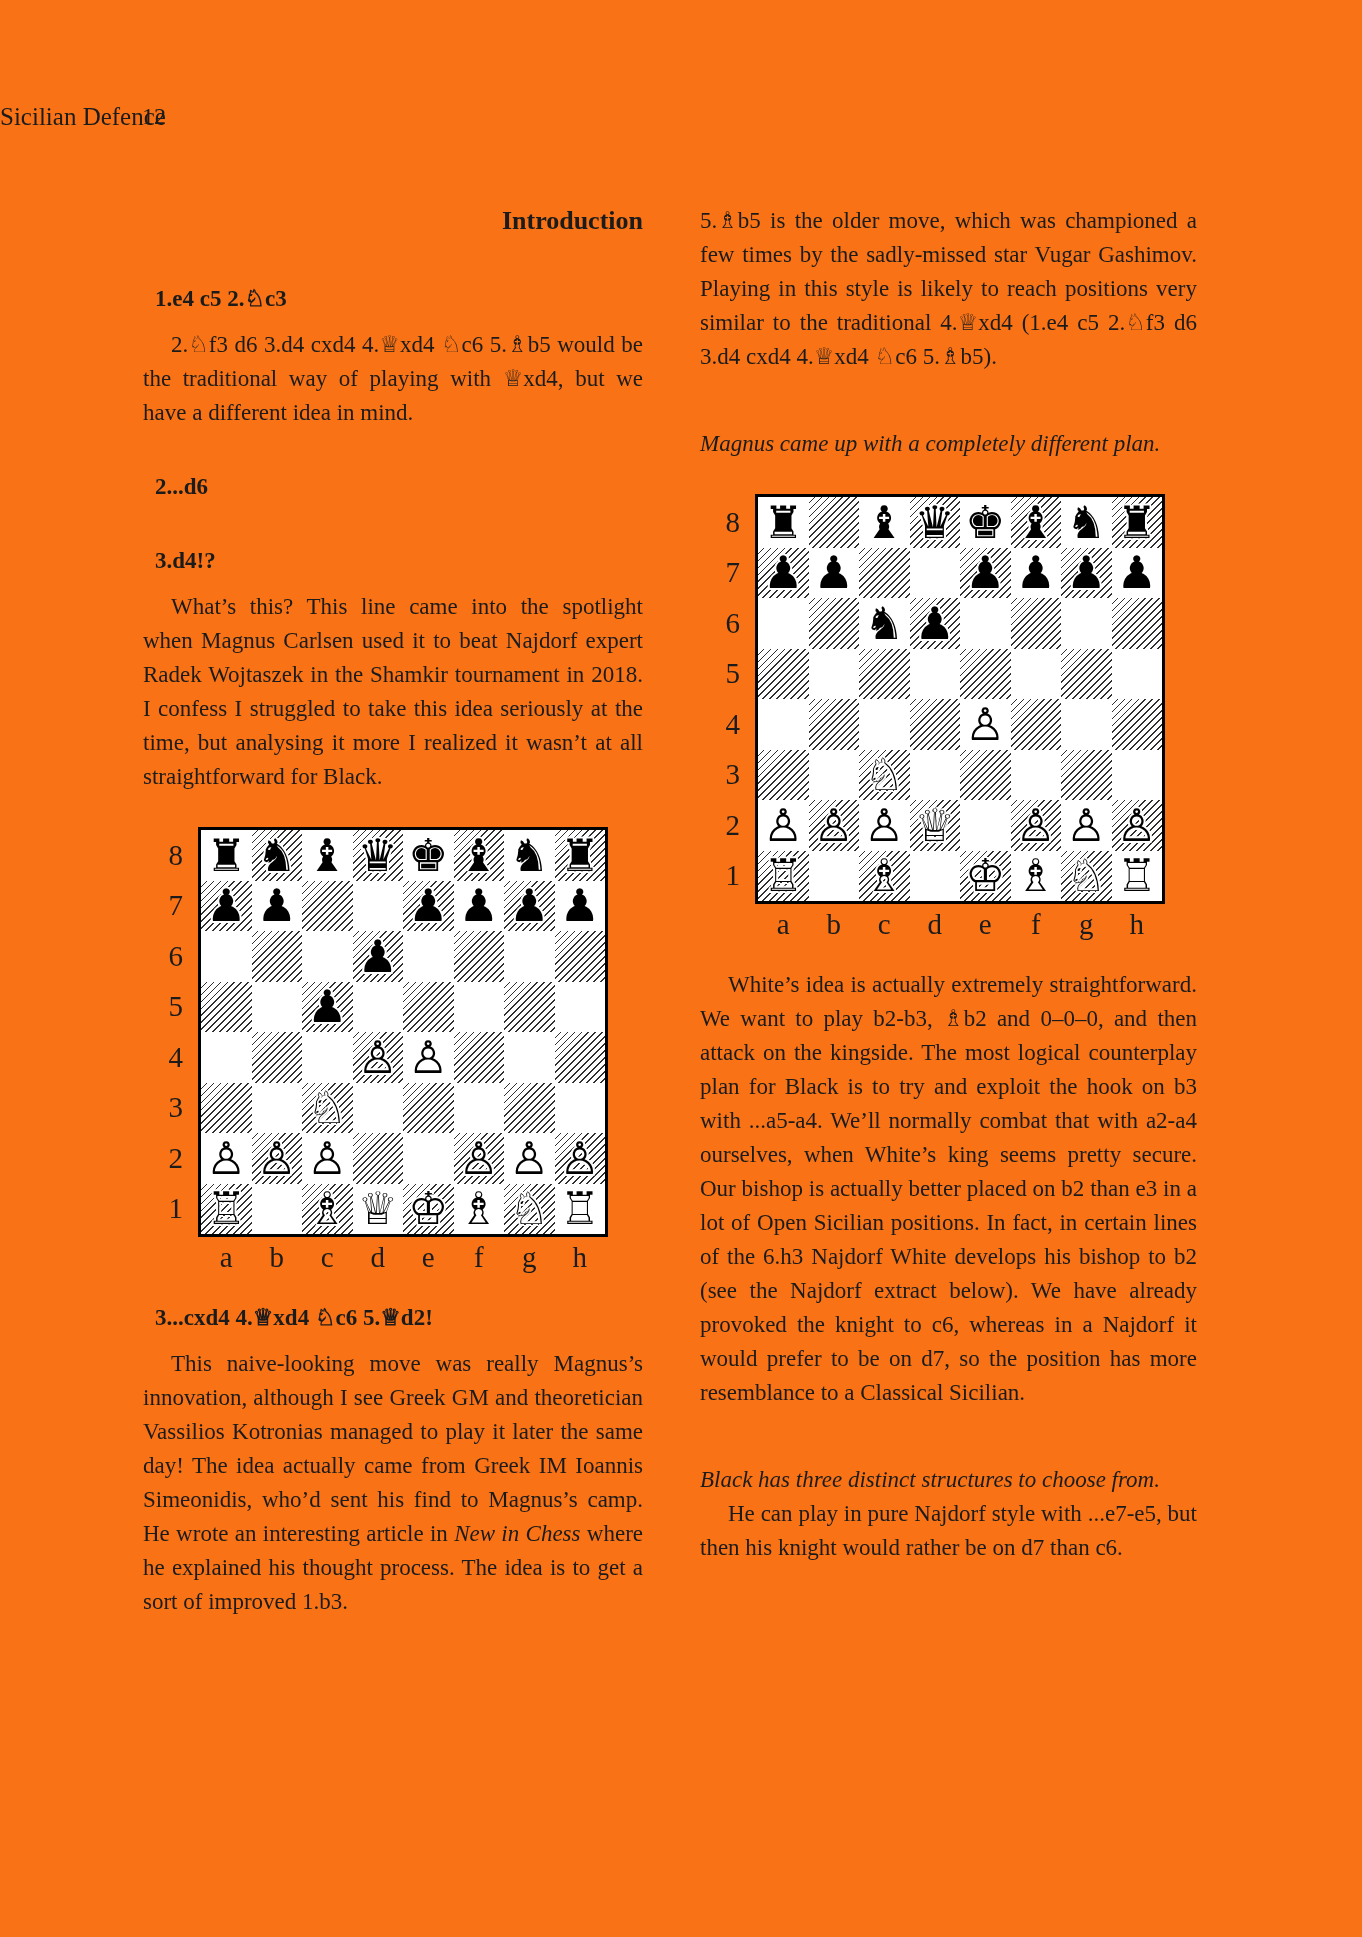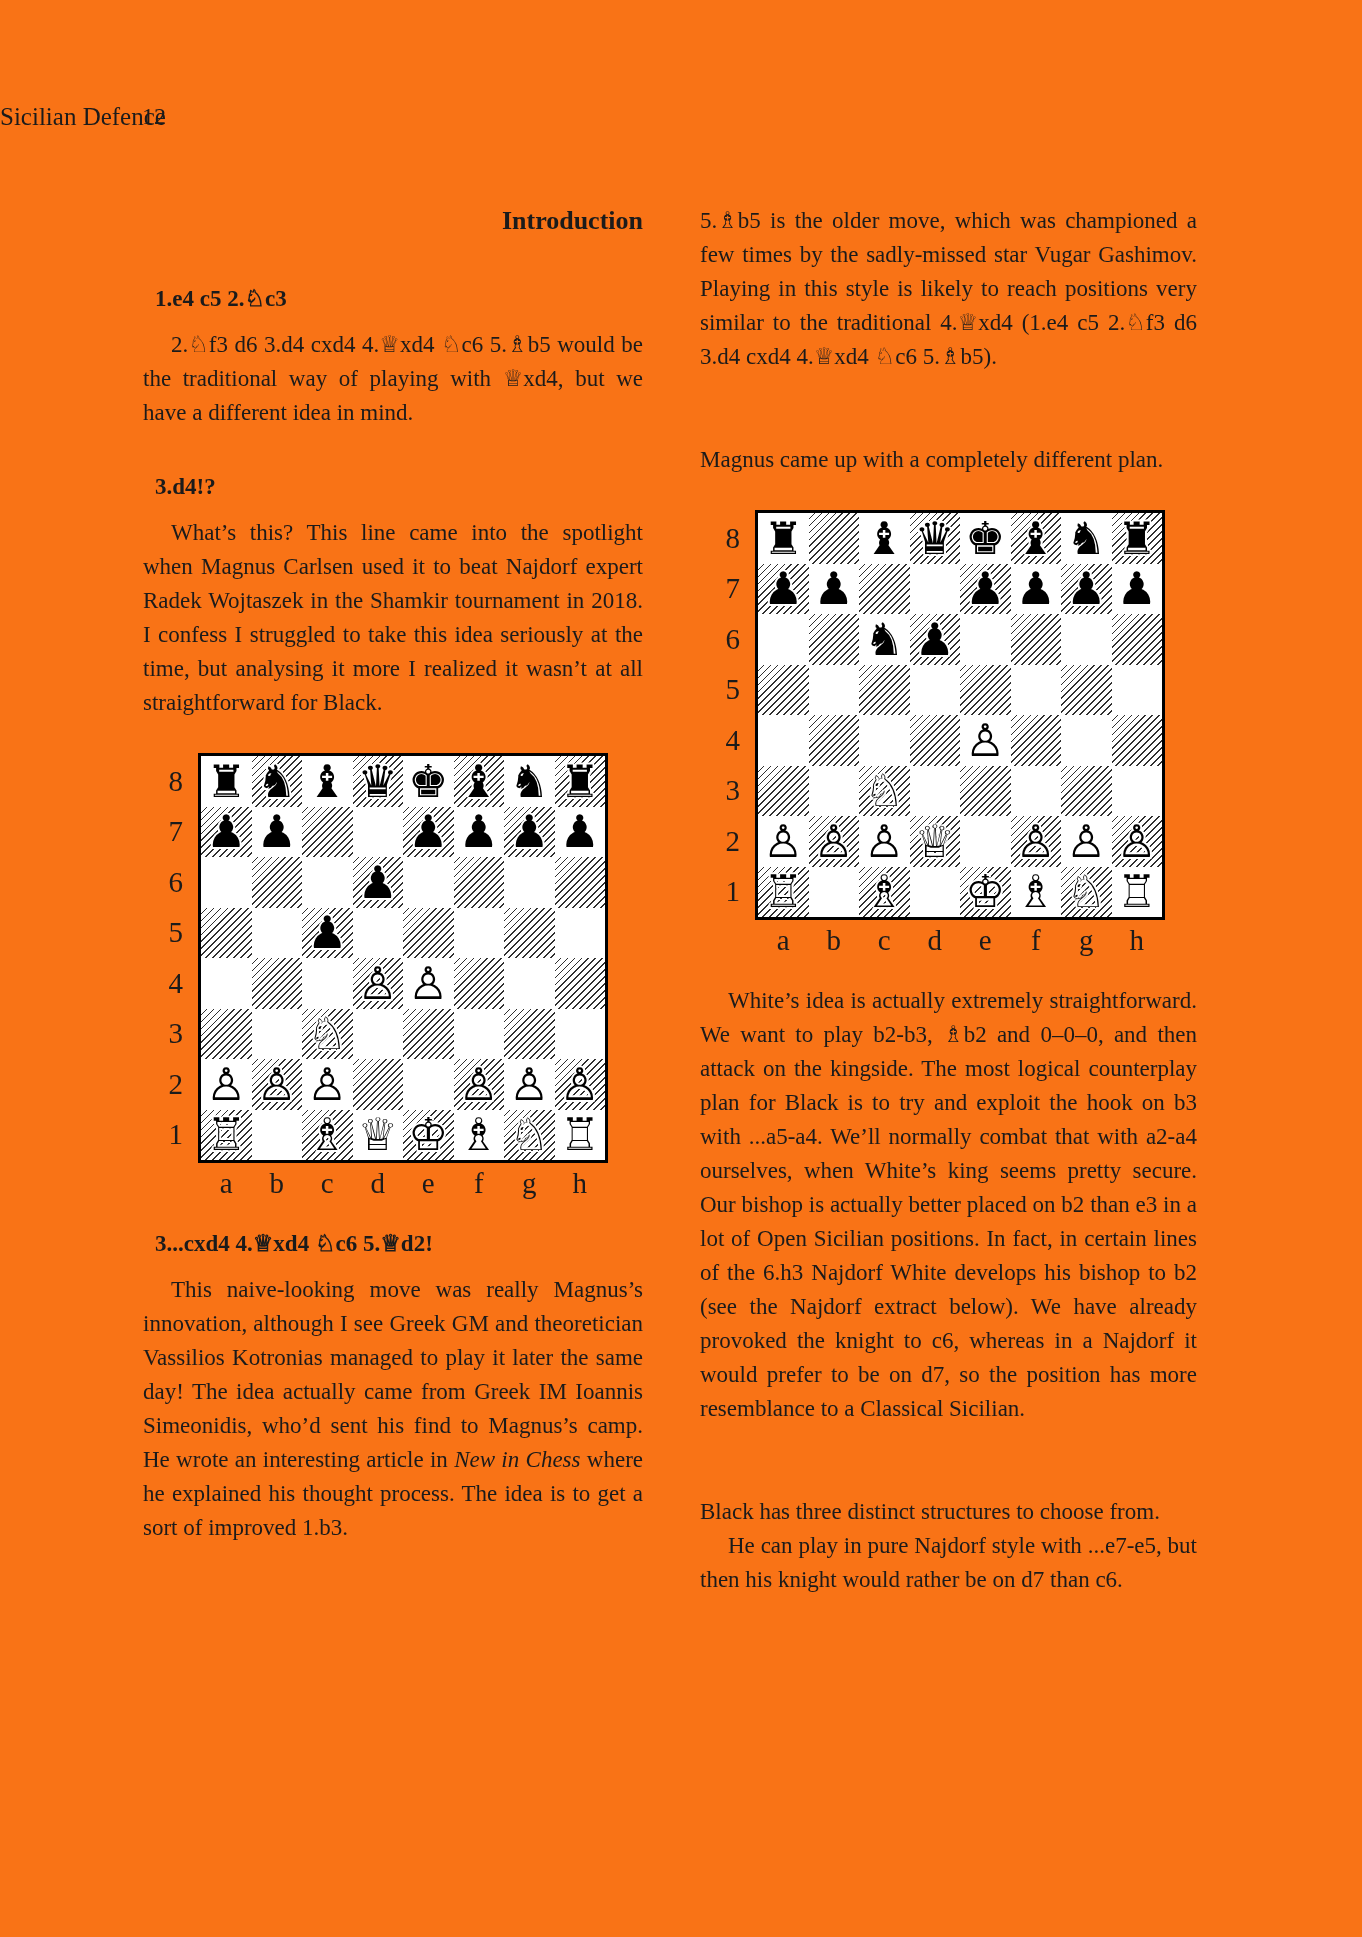--- a/index.html
+++ b/index.html
@@ -9,21 +9,21 @@
   .running-header{position:absolute;left:0;right:0;top:103px;text-align:left;font-size:25px;}
   .col{position:absolute;top:204px;font-size:23px;line-height:34px;text-align:justify;}
   .col-left{left:143px;width:500px;}
   .col-right{left:700px;width:497px;}
   .sect-title{text-align:right;font-weight:bold;font-size:26px;line-height:34px;margin:0 0 44px 0;}
   .move{font-weight:bold;margin:12px;}
   .para{margin:0;}
   .para.indent{text-indent:28px;}
   .gap-s{margin-top:26px;}
   .gap-m{margin-top:40px;}
-  .gap-l{margin-top:69px;}
+  .gap-l{margin-top:53px;font-style:italic;}
   em{font-style:italic;}
   
   .diagram{margin:33px 0 0 13px;display:grid;grid-template-columns:42px 410px;text-align:left;}
   .rank-labels{grid-column:1;grid-row:1;display:grid;grid-template-rows:repeat(8,50.5px);
                padding-top:3px;align-items:center;justify-items:end;}
   .rank-label{font-size:29px;line-height:1;padding-right:15px;}
   .board{grid-column:2;grid-row:1;width:404px;height:404px;border:3px solid #000;background:#fff;
          display:grid;grid-template-columns:repeat(8,50.5px);grid-template-rows:repeat(8,50.5px);}
   .sq{display:flex;align-items:center;justify-content:center;overflow:hidden;}
   .sq.dark{background-image:repeating-linear-gradient(135deg,#ffffff 0px,#ffffff 3.7px,#303030 3.7px,#303030 4.9px);}
@@ -37,20 +37,21 @@
 </head>
 <body>
 
 <div class="page">
   <div class="page-number">12</div>
   <div class="running-header">Sicilian Defence</div>
   <div class="col col-left">
       <div class="sect-title">Introduction</div>
       <div class="move">1.e4 c5 2.♘c3</div>
       <p class="para indent"><span>2.♘f3 d6 3.d4 cxd4 4.♕xd4 ♘c6 5.♗b5 would be the traditional way of playing with ♕xd4, but we have a different idea in mind.</span></p>
+      <div class="move gap-m">2...d6</div>
       <div class="move gap-m">3.d4!?</div>
       <p class="para indent"><span>What’s this? This line came into the spotlight when Magnus Carlsen used it to beat Najdorf expert Radek Wojtaszek in the Shamkir tournament in 2018. I confess I struggled to take this idea seriously at the time, but analysing it more I realized it wasn’t at all straightforward for Black.</span></p>
       <div class="diagram">
         <div class="rank-labels">
           <div class="rank-label">8</div>
           <div class="rank-label">7</div>
           <div class="rank-label">6</div>
           <div class="rank-label">5</div>
           <div class="rank-label">4</div>
           <div class="rank-label">3</div>

